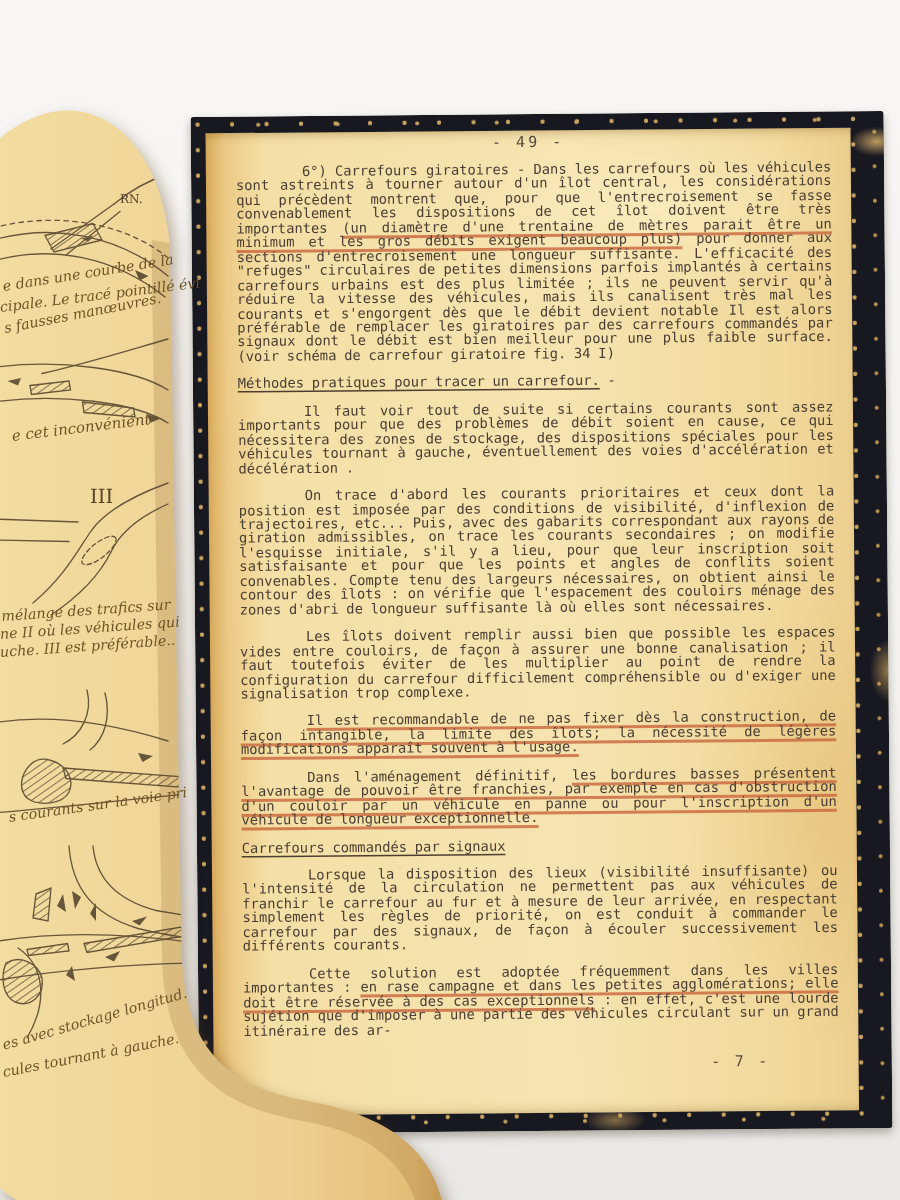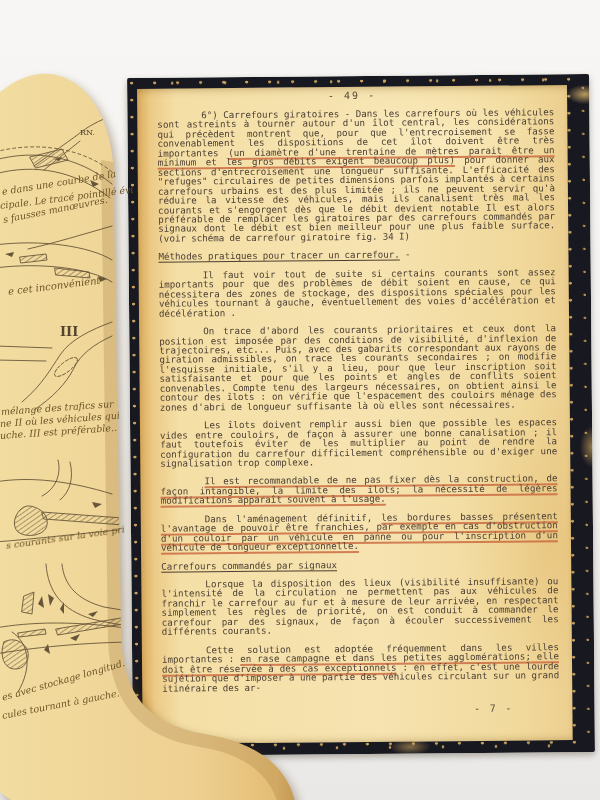--- a/index.html
+++ b/index.html
@@ -66,21 +66,21 @@
   
   .left-page{position:absolute;left:0;top:0;width:320px;height:602px;margin-top:40px;}
   .left-page svg{position:absolute;left:0;top:0;}
   .hw{
     position:absolute;color:#6d5426;
     font-family:"DejaVu Serif", serif;font-style:italic;
     white-space:nowrap;transform-origin:0 50%;
   }
   .fig-numeral{
     position:absolute;color:#54432c;font-family:"DejaVu Serif", serif;
-    font-size:13px;font-weight:bold;
+    font-size:13px;font-weight:normal;
   }
   .rn-label{
     position:absolute;color:#54432c;font-family:"DejaVu Serif", serif;
     font-size:8px;
   }
 </style>
 </head>
 <body>
 
 <div class="scene">

